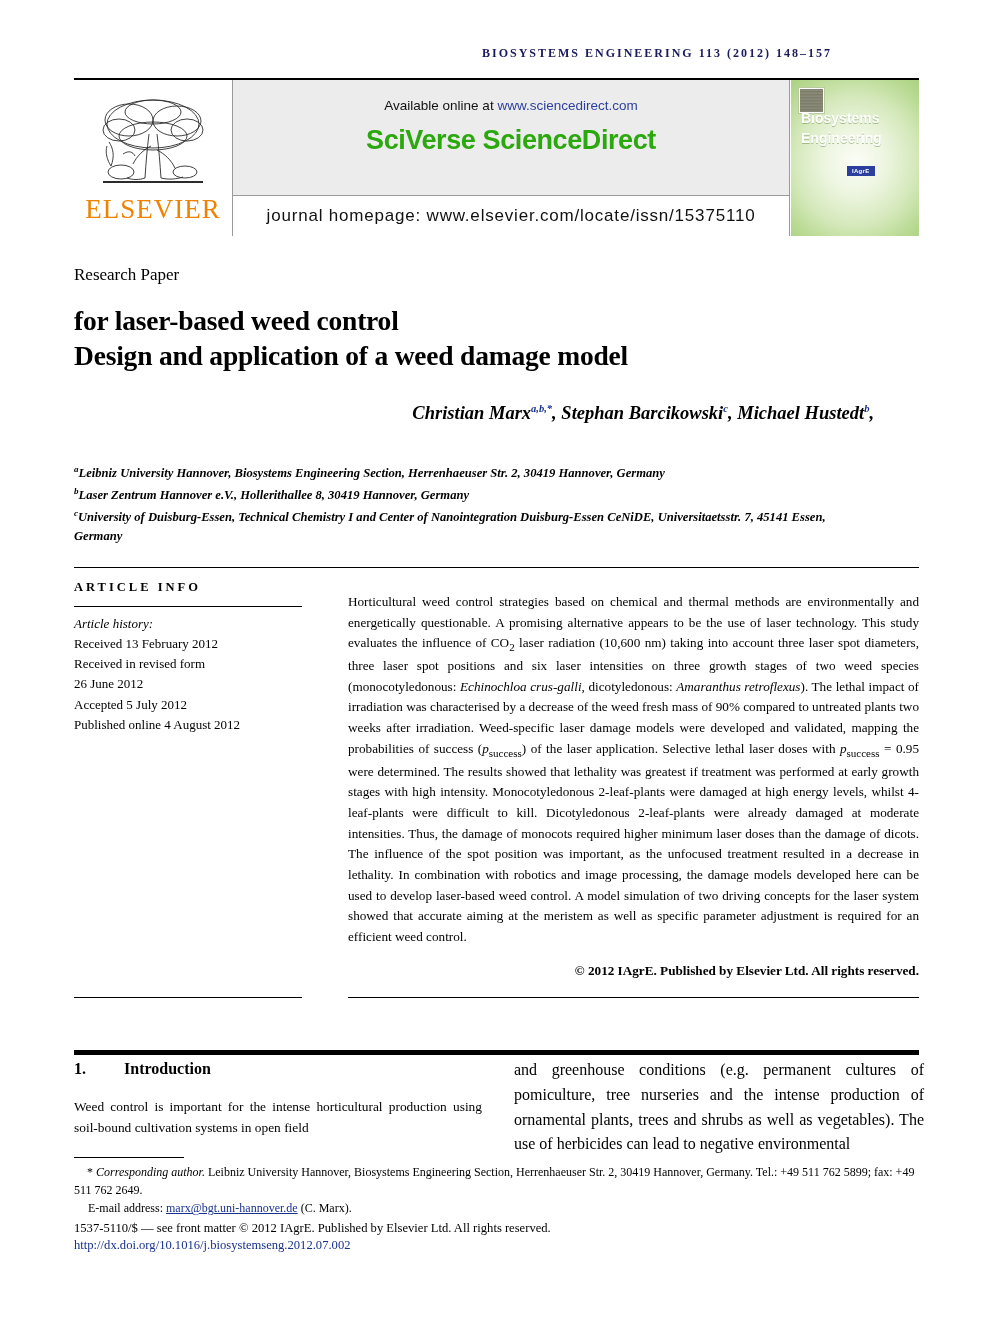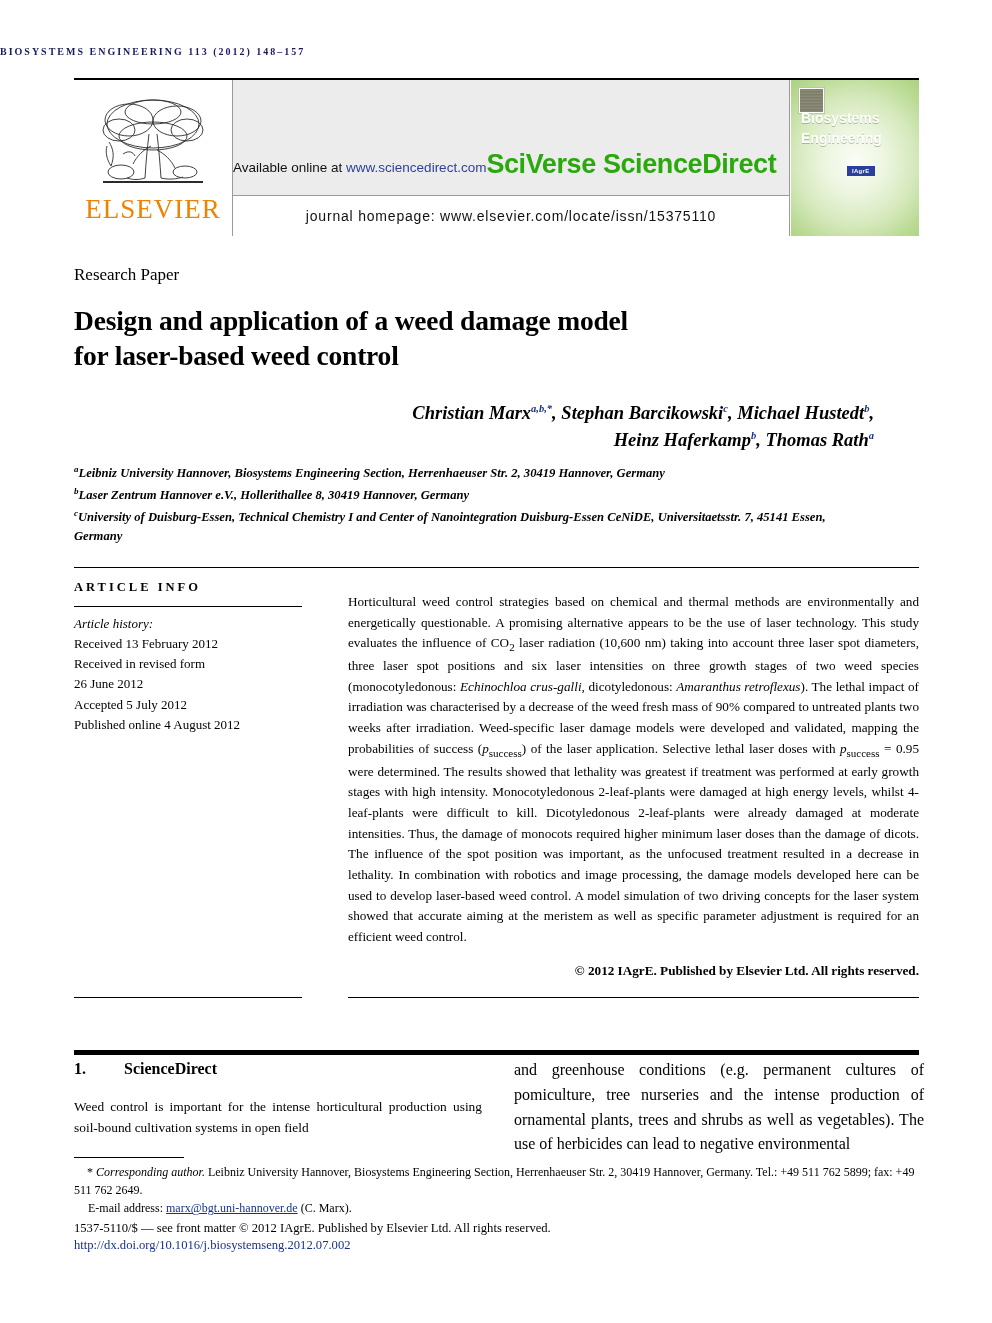--- a/index.html
+++ b/index.html
@@ -19,23 +19,23 @@
     background: #ffffff;
     overflow: hidden;
   }
 
   
   .running-head {
     position: absolute;
     top: 46px;
     left: 0;
     width: 832px;
-    text-align: left;
+    text-align: right;
     font-family: "Liberation Serif", "DejaVu Serif", serif;
-    font-size: 10px;
+    font-size: 12px;
     font-weight: bold;
     letter-spacing: 2.0px;
     color: #1a1a5e;
   }
 
   
   .masthead {
     position: absolute;
     top: 78px;
     left: 74px;
@@ -68,20 +68,21 @@
     line-height: 1;
   }
 
   .sd-cell {
     flex: 1 1 auto;
     border-left: 1px solid #9a9a9a;
     border-right: 1px solid #9a9a9a;
     background: #ececec;
     position: relative;
     display: flex;
+    flex-direction: column;
     align-items: center;
   }
   .available-line {
     margin-top: 18px;
     font-family: "Liberation Sans", "DejaVu Sans", sans-serif;
     font-size: 13.5px;
     color: #111;
   }
   .available-line .sd-url { color: #2b3f9e; }
   .sciverse {
@@ -99,21 +100,21 @@
     bottom: 0;
     height: 40px;
     background: #ffffff;
     border-top: 1px solid #9a9a9a;
     display: flex;
     align-items: center;
     justify-content: center;
   }
   .homepage-strip .hp-text {
     font-family: "Liberation Sans", "DejaVu Sans", sans-serif;
-    font-size: 14px;
+    font-size: 17px;
     letter-spacing: 0.8px;
     color: #111;
   }
 
   .cover-cell {
     width: 122px;
     flex: 0 0 122px;
     position: relative;
     background: radial-gradient(ellipse 80% 70% at 50% 52%, #fbfdf6 0%, #eef6e2 28%, #d6e9bd 58%, #b9da93 82%, #a8d07e 100%);
     border-left: 1px solid #ffffff;
@@ -388,27 +389,26 @@
         </div>
         <div class="cover-badge">IAgrE</div>
       </div>
 
     </div>
   </div>
 
   <div class="research-paper">Research Paper</div>
 
   <div class="paper-title">
+    <div>for laser-based weed control</div>
     <div>Design and application of a weed damage model</div>
-    <div>for laser-based weed control</div>
   </div>
 
   <div class="authors">
     <div><span>Christian Marx</span><sup>a,b,*</sup><span>, Stephan Barcikowski</span><sup>c</sup><span>, Michael Hustedt</span><sup>b</sup><span>,</span></div>
-    <div><span>Heinz Haferkamp</span><sup>b</sup><span>, Thomas Rath</span><sup>a</sup></div>
   </div>
 
   <div class="affiliations">
     <div><sup>a</sup><span>Leibniz University Hannover, Biosystems Engineering Section, Herrenhaeuser Str. 2, 30419 Hannover, Germany</span></div>
     <div><sup>b</sup><span>Laser Zentrum Hannover e.V., Hollerithallee 8, 30419 Hannover, Germany</span></div>
     <div><sup>c</sup><span>University of Duisburg-Essen, Technical Chemistry I and Center of Nanointegration Duisburg-Essen CeNiDE, Universitaetsstr. 7, 45141 Essen, Germany</span></div>
   </div>
 
   <div class="rule-top-info"></div>
 
@@ -426,21 +426,21 @@
 
   <div class="abstract"><span>Horticultural weed control strategies based on chemical and thermal methods are environmentally and energetically questionable. A promising alternative appears to be the use of laser technology. This study evaluates the influence of CO</span><sub>2</sub><span> laser radiation (10,600 nm) taking into account three laser spot diameters, three laser spot positions and six laser intensities on three growth stages of two weed species (monocotyledonous: </span><i>Echinochloa crus-galli</i><span>, dicotyledonous: </span><i>Amaranthus retroflexus</i><span>). The lethal impact of irradiation was characterised by a decrease of the weed fresh mass of 90% compared to untreated plants two weeks after irradiation. Weed-specific laser damage models were developed and validated, mapping the probabilities of success (</span><i>p</i><sub>success</sub><span>) of the laser application. Selective lethal laser doses with </span><i>p</i><sub>success</sub><span> = 0.95 were determined. The results showed that lethality was greatest if treatment was performed at early growth stages with high intensity. Monocotyledonous 2-leaf-plants were damaged at high energy levels, whilst 4-leaf-plants were difficult to kill. Dicotyledonous 2-leaf-plants were already damaged at moderate intensities. Thus, the damage of monocots required higher minimum laser doses than the damage of dicots. The influence of the spot position was important, as the unfocused treatment resulted in a decrease in lethality. In combination with robotics and image processing, the damage models developed here can be used to develop laser-based weed control. A model simulation of two driving concepts for the laser system showed that accurate aiming at the meristem as well as specific parameter adjustment is required for an efficient weed control.</span><span class="copyright">© 2012 IAgrE. Published by Elsevier Ltd. All rights reserved.</span></div>
 
   <div class="rule-bottom-left"></div>
   <div class="rule-bottom-right"></div>
 
   <div class="rule-intro"></div>
 
   <div class="intro-head">
     <span class="intro-num">1.</span>
-      <span>ScienceDirect</span>
+      <span>Introduction</span>
   </div>
 
   <div class="col-left">Weed control is important for the intense horticultural production using soil-bound cultivation systems in open field</div>
   <div class="col-right">and greenhouse conditions (e.g. permanent cultures of pomiculture, tree nurseries and the intense production of ornamental plants, trees and shrubs as well as vegetables). The use of herbicides can lead to negative environmental</div>
 
   <div class="rule-footnote"></div>
 
   <div class="footnote">
     <div><span class="indent"></span><span>*</span> <span class="corr">Corresponding author.</span><span> Leibniz University Hannover, Biosystems Engineering Section, Herrenhaeuser Str. 2, 30419 Hannover, Germany. Tel.: +49 511 762 5899; fax: +49 511 762 2649.</span></div>
     <div class="email-line"><span>E-mail address:</span> <span class="blue-link">marx@bgt.uni-hannover.de</span><span> (C. Marx).</span></div>

